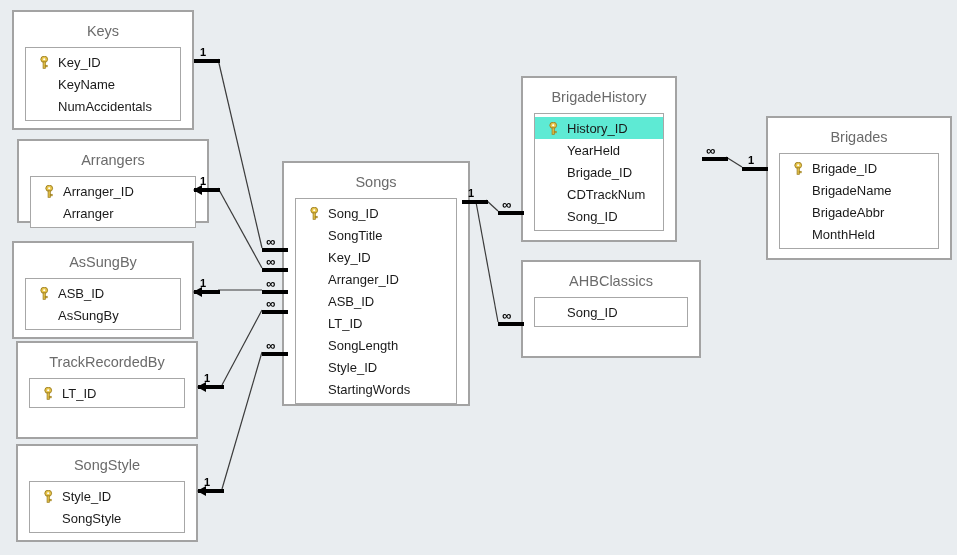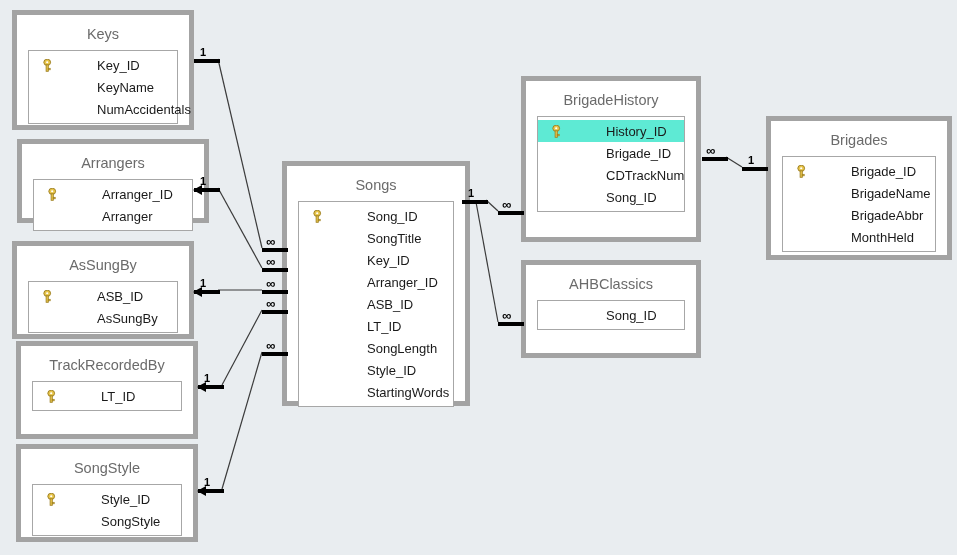--- a/index.html
+++ b/index.html
@@ -22,21 +22,21 @@
     position: absolute;
     left: 0; top: 0;
     width: 957px;
     height: 555px;
     pointer-events: none;
   }
   
   .tbl {
     position: absolute;
     background: #ffffff;
-    border: 5px solid #a3a3a3;
+    border: 2px solid #a3a3a3;
     box-sizing: border-box;
     padding: 6px 11px 2px 11px;
   }
   .tbl-title {
     text-align: center;
     font-size: 14.5px;
     color: #6b6b6b;
     line-height: 17px;
     padding: 5px 0 7px 0;
     white-space: nowrap;
@@ -48,21 +48,20 @@
     padding: 3px 0 3px 0;
   }
   .field {
     display: flex;
     align-items: center;
     height: 22px;
     padding-left: 6px;
     font-size: 13px;
     color: #1a1a1a;
     white-space: nowrap;
-    gap: 36px;
   }
   .field.sel {
     background: #5eead4;
   }
   .keycell {
     width: 24px;
     min-width: 24px;
     display: flex;
     align-items: center;
     justify-content: center;
@@ -267,33 +266,37 @@
           <div class="field">
             <span class="keycell"></span>
             <span class="fname">Style_ID</span>
           </div>
           <div class="field">
             <span class="keycell"></span>
             <span class="fname">StartingWords</span>
           </div>
         </div>
       </div>
-      <div class="tbl" style="left: 521px; top: 76px; width: 180px; height: 166px;">
+      <div class="tbl" style="left: 521px; top: 76px; width: 156px; height: 166px;">
         <div class="tbl-title">BrigadeHistory</div>
         <div class="fieldlist">
           <div class="field sel">
             <span class="keycell">
               <svg width="13" height="13" viewBox="0 0 13 13" class="keyicon">
                 <ellipse cx="6.2" cy="3.3" rx="3.4" ry="3.1" fill="#e8c54a" stroke="#9a7c1e" stroke-width="0.9"></ellipse>
                 <ellipse cx="6.2" cy="3.2" rx="1.1" ry="1.0" fill="#ffffff"></ellipse>
                 <rect x="5.1" y="5.8" width="2.2" height="6.5" fill="#e8c54a" stroke="#9a7c1e" stroke-width="0.8"></rect>
                 <rect x="7.2" y="9.3" width="2.0" height="1.5" fill="#e8c54a" stroke="#9a7c1e" stroke-width="0.7"></rect>
               </svg>
             </span>
             <span class="fname">History_ID</span>
+          </div>
+          <div class="field">
+            <span class="keycell"></span>
+            <span class="fname">YearHeld</span>
           </div>
           <div class="field">
             <span class="keycell"></span>
             <span class="fname">Brigade_ID</span>
           </div>
           <div class="field">
             <span class="keycell"></span>
             <span class="fname">CDTrackNum</span>
           </div>
           <div class="field">

